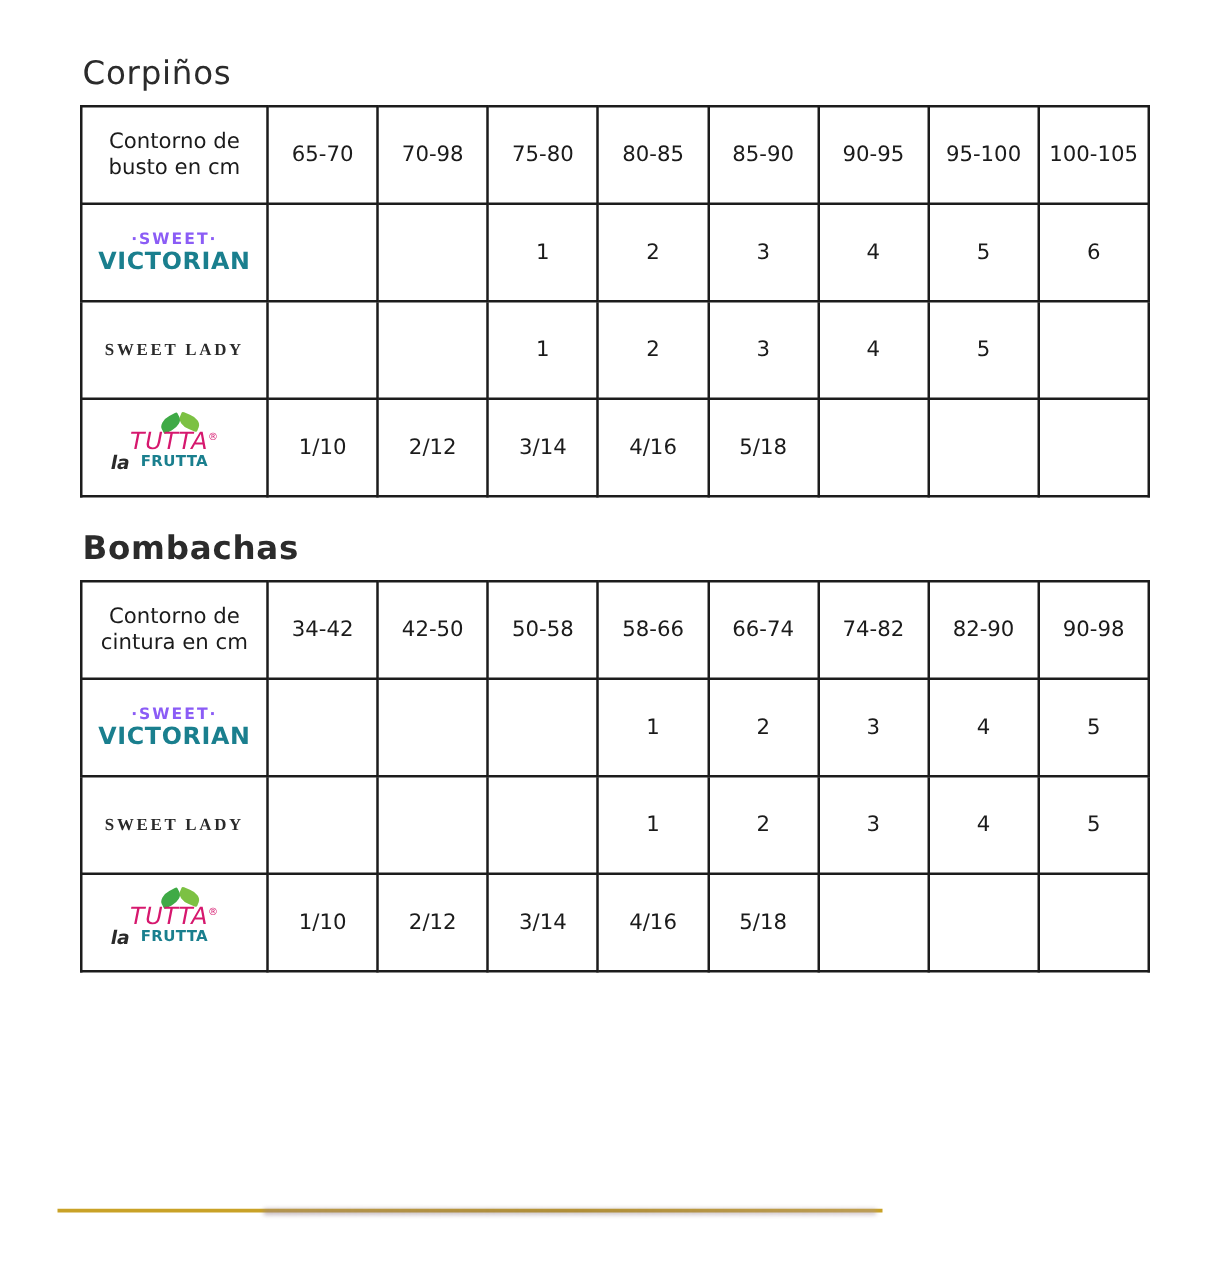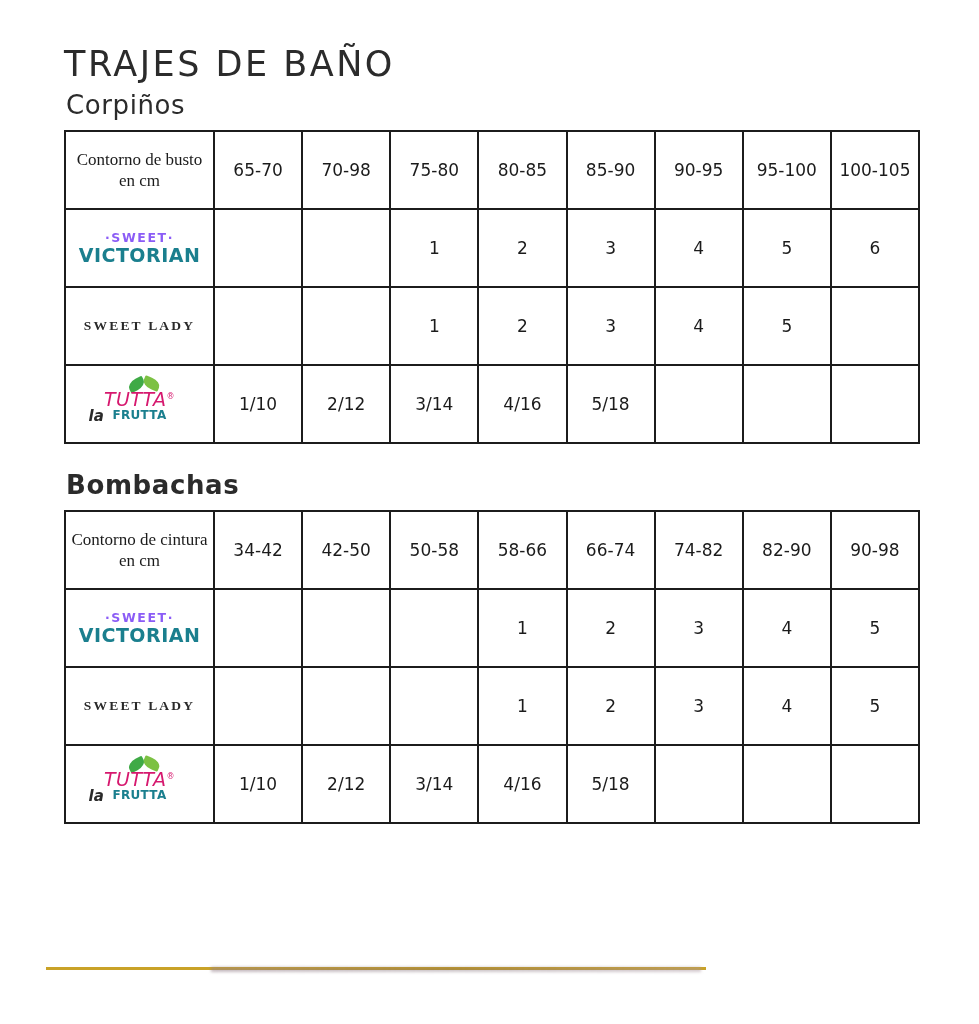--- a/index.html
+++ b/index.html
@@ -62,21 +62,20 @@
     height: 72px;
     padding: 2px 2px;
     overflow: hidden;
   }
   td.label-cell {
     text-align: left;
     padding-left: 11px;
     font-size: 16.5px;
     line-height: 1.25;
     width: 143px;
-    font-family: Liberation Serif, serif;
   }
   td.brand-cell {
     width: 143px;
     padding: 0;
   }
   .brand-wrap {
     display: flex;
     align-items: center;
     justify-content: center;
     height: 100%;
@@ -188,21 +187,20 @@
     background: linear-gradient(90deg, rgba(150,130,140,0.55), rgba(110,90,100,0.35), rgba(170,150,160,0.5));
     filter: blur(1.5px);
   }
 </style>
 </head>
 <body>
 
 <div class="page">
   <div class="content">
 
-    <h1 class="main-title">TRAJES DE BAÑO</h1>
 
     <h2 class="section-title">Corpiños</h2>
 
     <table class="size-table">
       <tbody>
         <tr>
           <td class="label-cell">Contorno de busto en cm</td>
           <td>65-70</td>
           <td>70-98</td>
           <td>75-80</td>

